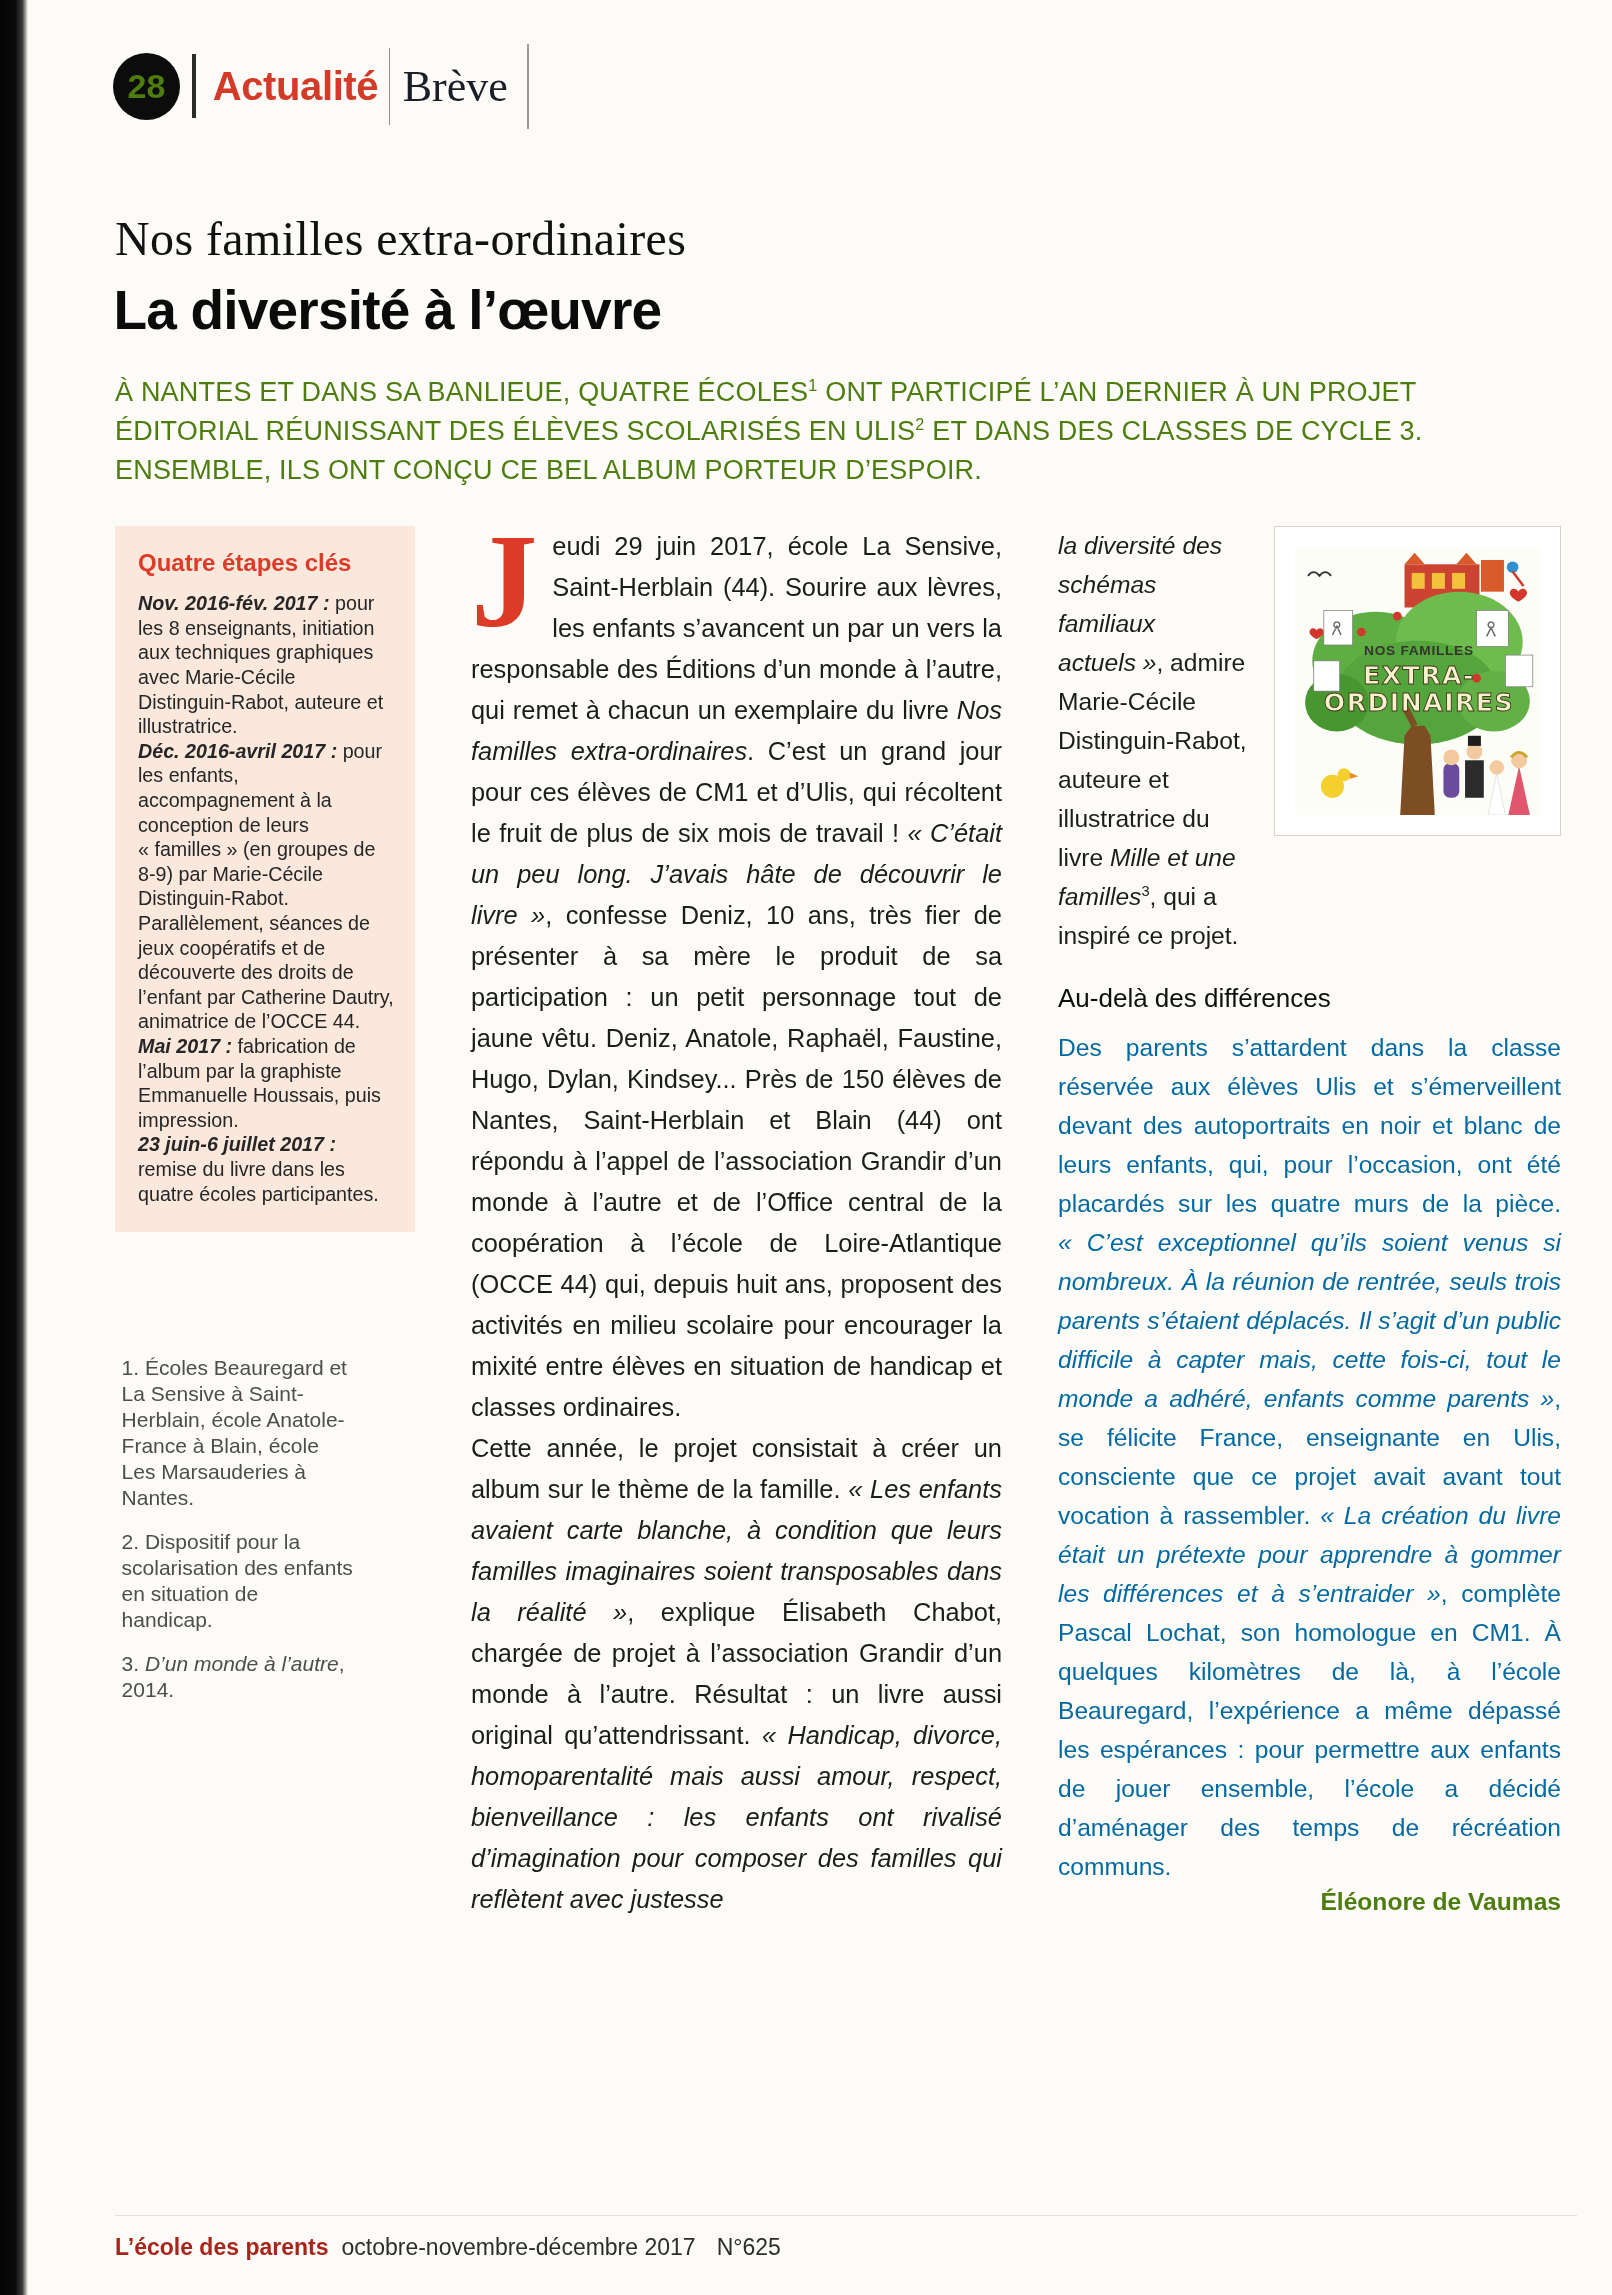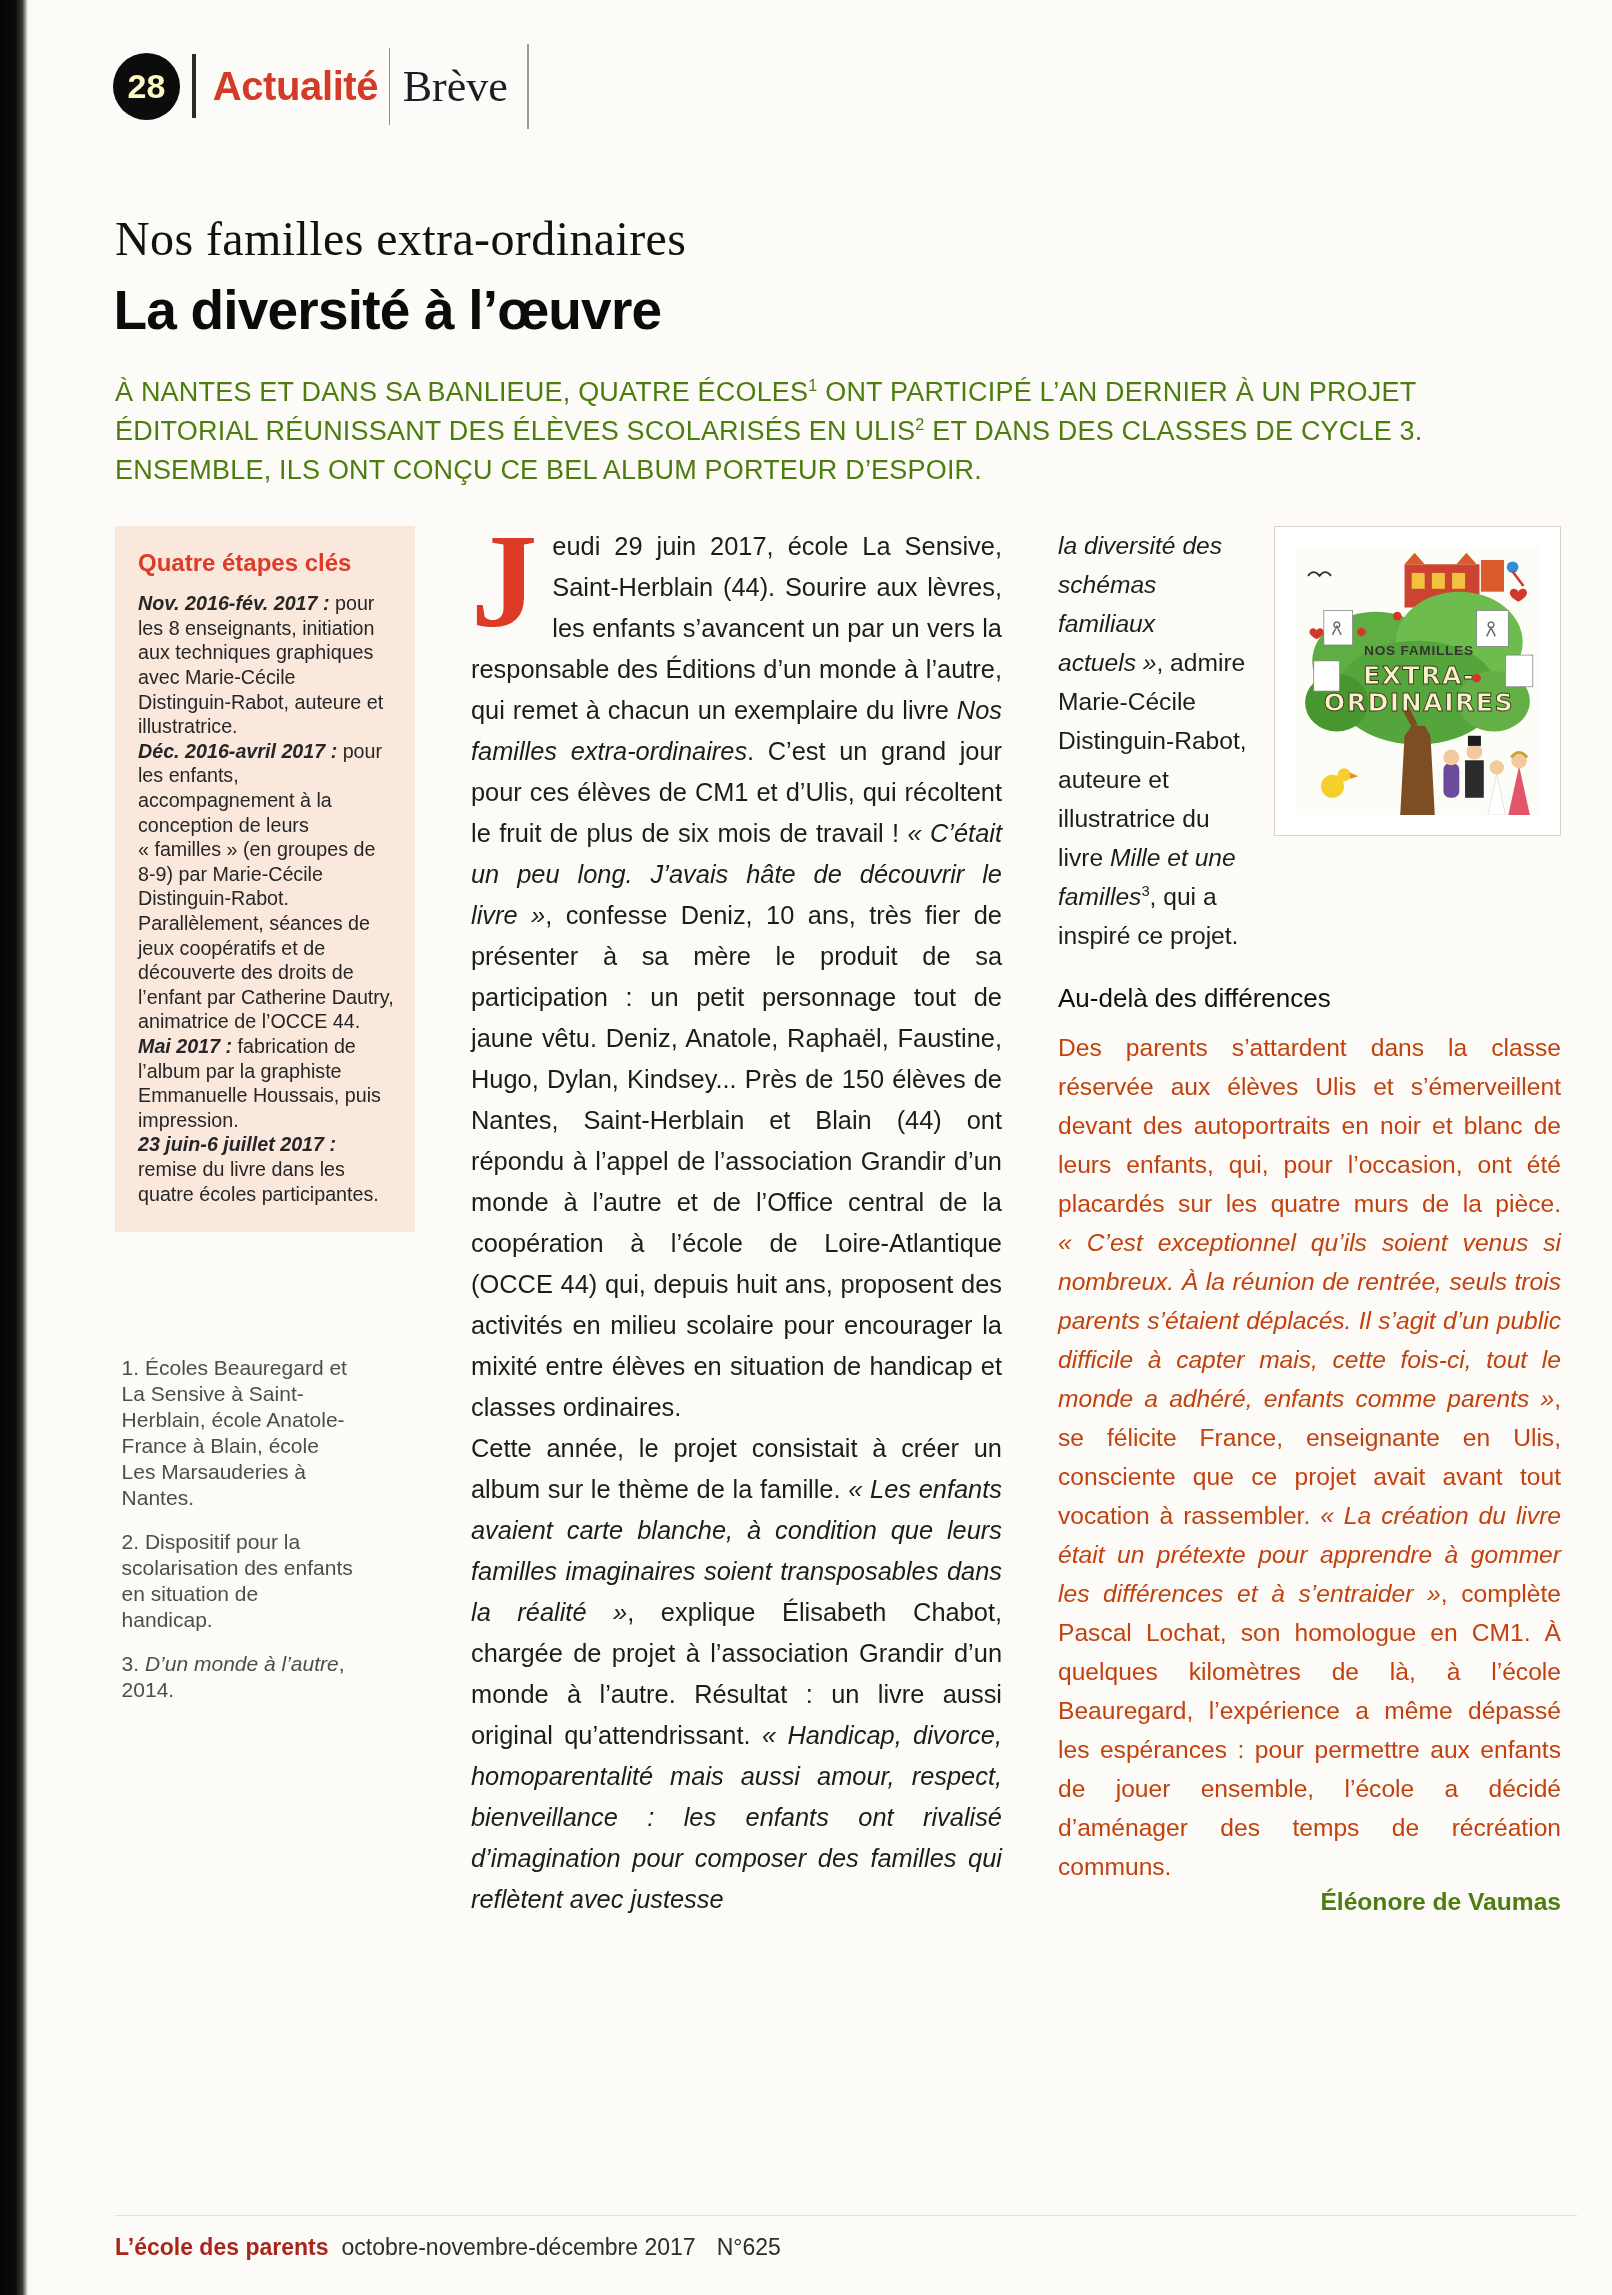--- a/index.html
+++ b/index.html
@@ -18,21 +18,21 @@
   }
   .page{
     position:absolute; left:28px; top:0; right:0; bottom:0;
     background:#fcfbf7;
   }
 
   
   .masthead{ display:flex; align-items:center; margin:41px 0 0 85px; height:90px; }
   .badge{ width:67px; height:67px; border-radius:50%; background:#0c0c0c;
           display:flex; align-items:center; justify-content:center; flex:none; }
-  .badge span{ color:#fef9c3; font-size:34px; font-weight:700; }
+  .badge span{ color:#4d7c0f; font-size:34px; font-weight:700; }
   .vr{ flex:none; }
   .vr1{ width:4.1px; height:64px; margin:0 16.4px 0 12.3px; background:#2b2b2b; }
   .section{ font-size:40px; font-weight:800; color:#d43a28; letter-spacing:-0.4px; }
   .vr2{ width:1.6px; height:77px; margin:0 12.3px 0 10.7px; background:#8f8f8f; }
   .subsection{ font-family:"Liberation Serif", serif; font-size:44px; color:#1a1e27; }
   .vr3{ width:1.6px; height:85px; margin-left:19.7px; background:#9c9c9c; }
 
   
   .headline{ margin:80px 52px 0 87px; }
   .kicker{ font-family:"Liberation Serif", serif; font-size:48px; font-weight:400;
@@ -63,21 +63,21 @@
   .top-row{ display:flex; gap:21px; }
   .narrow{ flex:1; font-size:24.6px; line-height:39px; color:#1c1c1c; }
   .book{ width:287px; flex:none; margin:0; }
   .book-frame{ border:0.8px solid #d8d3c6; background:#ffffff; padding:20px; }
   .book-frame svg{ display:block; width:100%; height:auto; }
   .bc-small{ font-family:"Liberation Sans", sans-serif; font-size:19px; font-weight:700;
              fill:#35352e; letter-spacing:1px; }
   .bc-big{ font-family:"DejaVu Sans", sans-serif; font-size:35px; font-weight:700;
            fill:#f7f1cd; stroke:#45391e; stroke-width:1.3px; letter-spacing:2px; }
   .subhead{ font-size:26px; font-weight:400; margin:28px 0 14.8px 0; color:#0f0f0f; }
-  .sec2{ font-size:24.6px; line-height:39px; text-align:justify; margin:0; color:#c2410c; }
+  .sec2{ font-size:24.6px; line-height:39px; text-align:justify; margin:0; color:#0369a1; }
   .byline{ text-align:right; font-weight:700; font-size:24.6px; margin:1.6px 0 0 0; color:#4d7c0f; }
 
   
   .pfooter{ position:absolute; left:87px; right:36px; bottom:34px;
             font-size:23px; color:#2d2d2d; padding-top:18px; border-top:0.8px solid #e4e0d5; }
   .mag{ font-weight:700; color:#a8251c; margin-right:13px; }
   .issue-num{ margin-left:21px; }
 </style>
 </head>
 <body>

